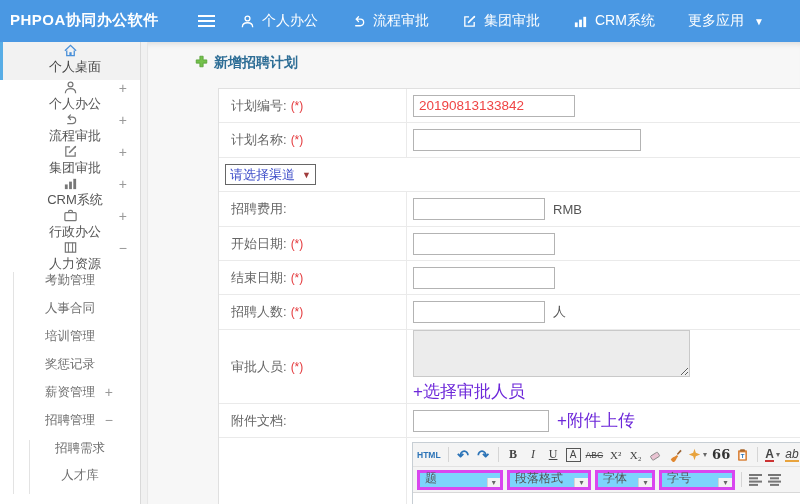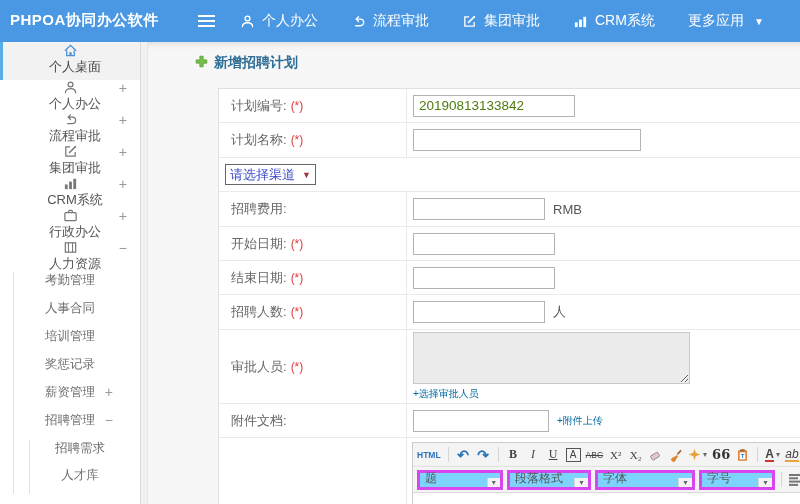--- a/index.html
+++ b/index.html
@@ -42,28 +42,28 @@
   .page-title .txt { font-size:14px; font-weight:bold; color:#2e6e96; }
 
   
   .form-table { position:absolute; left:70px; top:46px; width:640px; background:#fff;
     border:1px solid #e0e0e0; border-bottom:none; }
   .frow { display:flex; border-bottom:1px solid #eaeaea; }
   .lbl { width:188px; flex:0 0 188px; border-right:1px solid #eaeaea; display:flex; align-items:center;
     padding-left:12px; gap:4px; font-size:13px; color:#666; background:#fff; }
   .req { color:#e4393c; font-size:12px; }
   .val { flex:1; display:flex; align-items:center; gap:8px; padding-left:6px; font-size:13px; color:#555; background:#fff; }
-  .inp { height:22px; border:1px solid #b3b3b3; background:#fff; font-size:13.5px; color:#4d7c0f;
+  .inp { height:22px; border:1px solid #b3b3b3; background:#fff; font-size:13.5px; color:#ef4444;
     padding:0 5px; font-family:"Liberation Sans", sans-serif; }
   .sel-box { height:21px; border:1px solid #666; background:#fff; display:flex; align-items:center;
     padding:0 4px; gap:7px; font-size:13px; color:#3b4bc8; cursor:pointer; }
   .sel-box .ar { color:#a03b3b; font-size:9px; }
   .val-col { flex-direction:column; align-items:flex-start; justify-content:center; gap:3px; }
   .ta { width:277px; height:52px; background:#ececec; border:1px solid #c9c9c9; resize:both; }
-  a.blue-link { color:#0369a1; font-size:10px; text-decoration:none; cursor:pointer; }
+  a.blue-link { color:#6d28d9; font-size:17px; text-decoration:none; cursor:pointer; }
 
   
   .ed-row { height:80px; }
   .ed-row .val { padding:4px 0 0 5px; align-items:flex-start; }
   .editor { width:420px; border:1px solid #c7ced4; background:#fff; }
   .ed-bar { background:#f4f4f4; display:flex; align-items:center; padding:3px 4px; gap:5px; overflow:hidden; }
   .ed-bar.r1 { height:24px; border-bottom:1px solid #e2e2e2; }
   .ed-bar.r2 { height:26px; border-bottom:1px solid #d8d8d8; gap:4px; }
   .ed-sep { width:1px; height:15px; background:#d5d5d5; margin:0 2px; flex:0 0 1px; }
   .ed-btn { display:flex; align-items:center; justify-content:center; min-width:15px; height:18px;
@@ -396,21 +396,21 @@
             </div>
             <div class="ed-bar r2">
               <div class="ed-sel" style="width:86px">
                 <span class="lab">自定义标题</span>
                 <span class="arw">▾</span>
               </div>
               <div class="ed-sel" style="width:84px">
                 <span class="lab">段落格式</span>
                 <span class="arw" style="margin-left:auto">▾</span>
               </div>
-              <div class="ed-sel" style="width:100px">
+              <div class="ed-sel" style="width:60px">
                 <span class="lab">字体</span>
                 <span class="arw" style="margin-left:auto">▾</span>
               </div>
               <div class="ed-sel" style="width:76px">
                 <span class="lab">字号</span>
                 <span class="arw" style="margin-left:auto">▾</span>
               </div>
               <span class="ed-sep"></span>
               <span class="ed-btn">
                   <svg width="13" height="12" viewBox="0 0 13 12">

